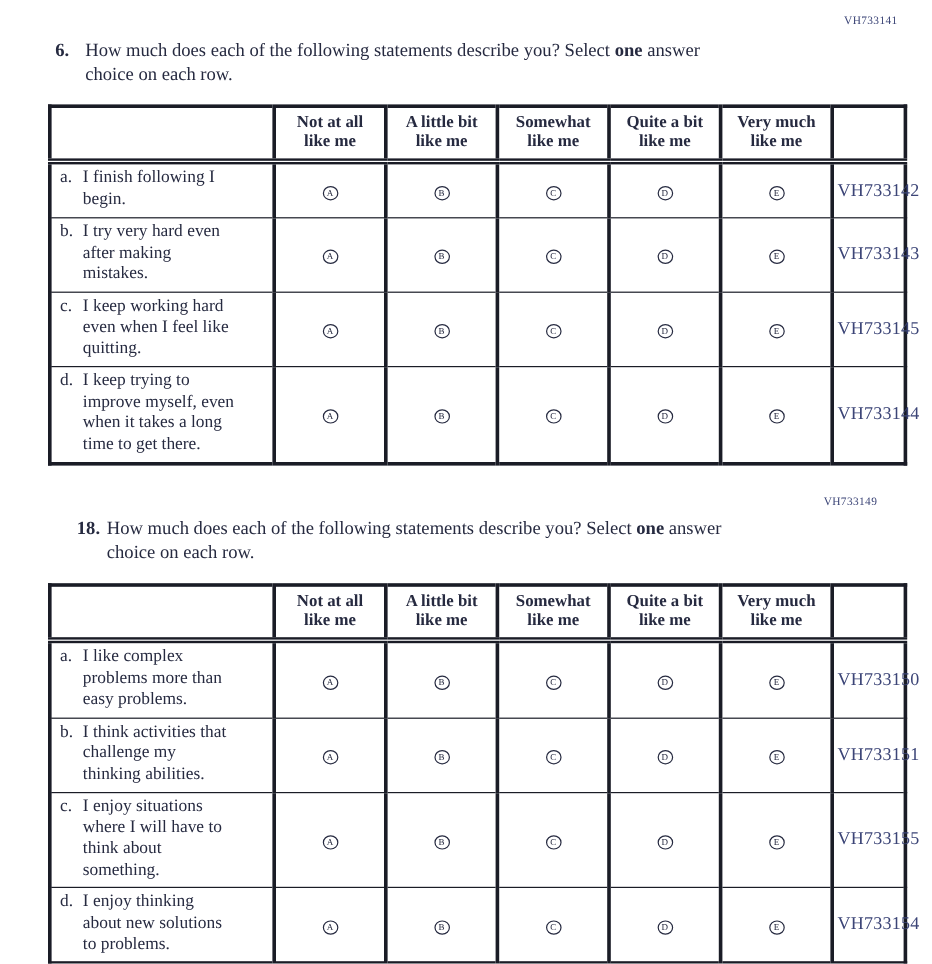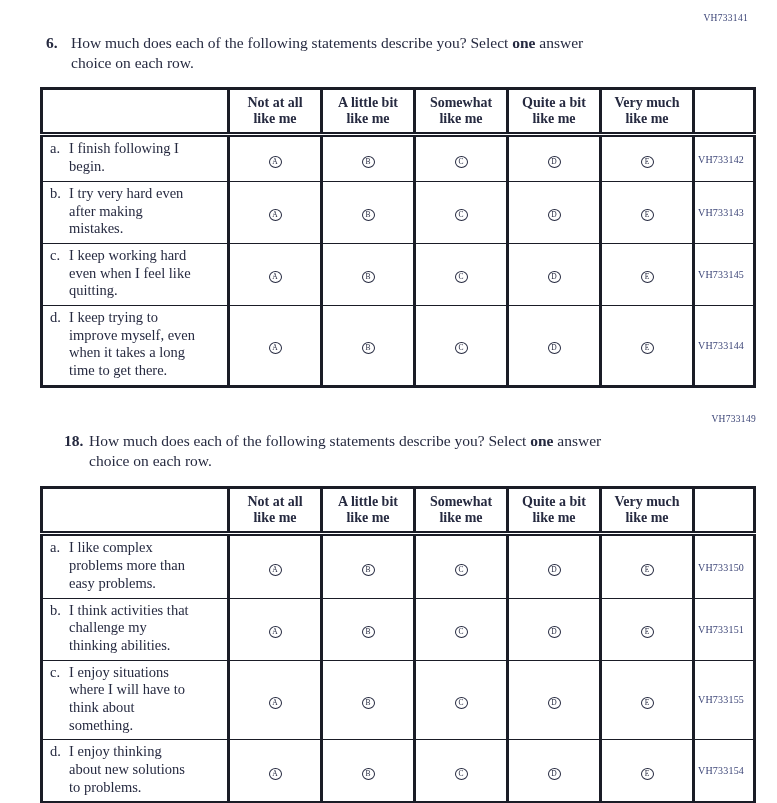--- a/index.html
+++ b/index.html
@@ -42,27 +42,27 @@
   .rl { min-width: 14px; }
   .rt { white-space: pre-line; }
   td.opt { text-align: center; vertical-align: middle; }
   .bubble {
     display: inline-flex; width: 13px; height: 12px;
     border: 1px solid #262a40; border-radius: 50%;
     align-items: center; justify-content: center;
     font-size: 7.5px; line-height: 1; color: #262a40; cursor: pointer;
   }
   td.vh {
-    font-size: 10px; color: #3c4577; vertical-align: middle;
+    font-size: 15px; color: #3c4577; vertical-align: middle;
     padding-left: 3px; letter-spacing: 0.2px;
   }
   #code17 { top: 13px;  right: 29px; }
   #q17    { top: 33px;  left: 46px; }
   #table17{ top: 87px; }
-  #code18 { top: 414px; right: 21px; }
+  #code18 { top: 414px; right: 46px; }
   #q18    { top: 431px; left: 64px; }
   #table18{ top: 486px; }
 </style>
 </head>
 <body>
 
 <div class="page">
 
   <div class="vh-code" id="code17">VH733141</div>
   <div class="question" id="q17">

